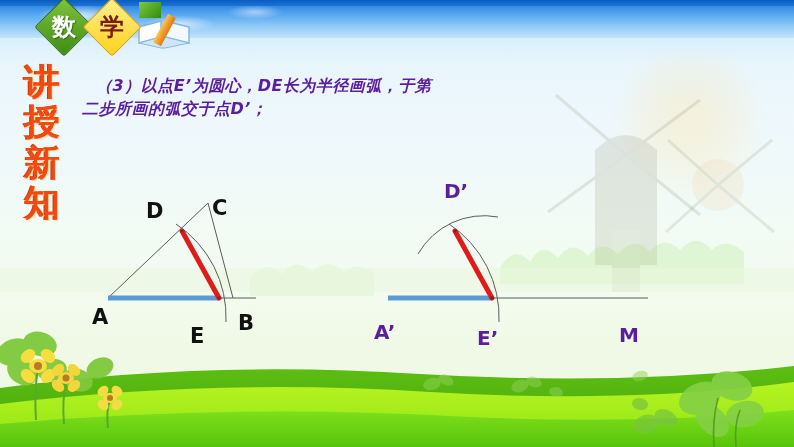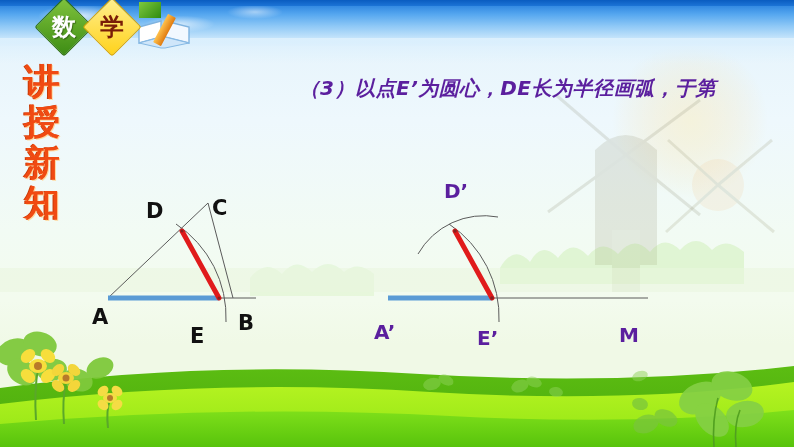--- a/index.html
+++ b/index.html
@@ -119,27 +119,26 @@
     color: #f04a12;
     text-shadow: 1px 1px 0 #ffd9a0, -1px 0 0 #c93a06;
   }
 
   
   .statement {
     position: absolute;
     left: 96px; top: 74px;
     width: 620px;
     font-family: "DejaVu Sans", sans-serif;
-    font-size: 20px;
+    font-size: 16px;
     font-style: italic;
     font-weight: bold;
     color: #5b1f9e;
     line-height: 1.45;
     letter-spacing: .5px;
-    text-align: right;
   }
   .statement .l2 { margin-left: -14px; }
 
   
   .fig { position: absolute; left: 0; top: 0; }
 
   .lbl {
     position: absolute;
     font-family: "DejaVu Sans", sans-serif;
     font-weight: bold;
@@ -307,20 +306,21 @@
 
   <div class="vtitle">
     <span>讲</span>
     <span>授</span>
     <span>新</span>
     <span>知</span>
   </div>
 
   <div class="statement">
     <div>（3）以点E’为圆心，DE长为半径画弧，于第</div>
+    <div class="l2">二步所画的弧交于点D’；</div>
   </div>
 
   <svg class="fig" width="794" height="447" viewBox="0 0 794 447">
 
     <g>
 
       <line x1="108" y1="298" x2="208" y2="203" stroke="#5a5a5a" stroke-width="1"></line>
       <line x1="208" y1="203" x2="233" y2="298" stroke="#5a5a5a" stroke-width="1"></line>
       <line x1="108" y1="298" x2="256" y2="298" stroke="#5a5a5a" stroke-width="1"></line>
 

